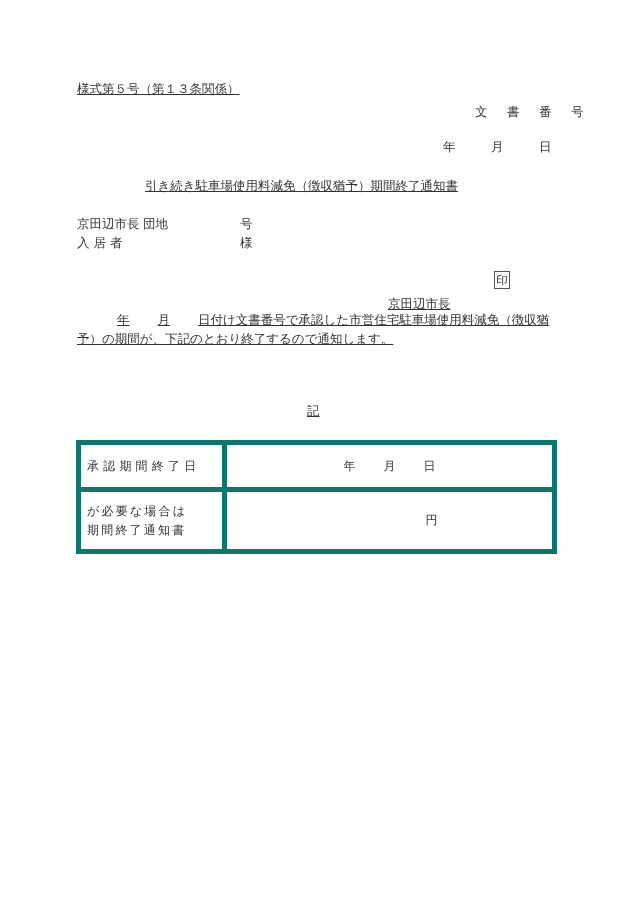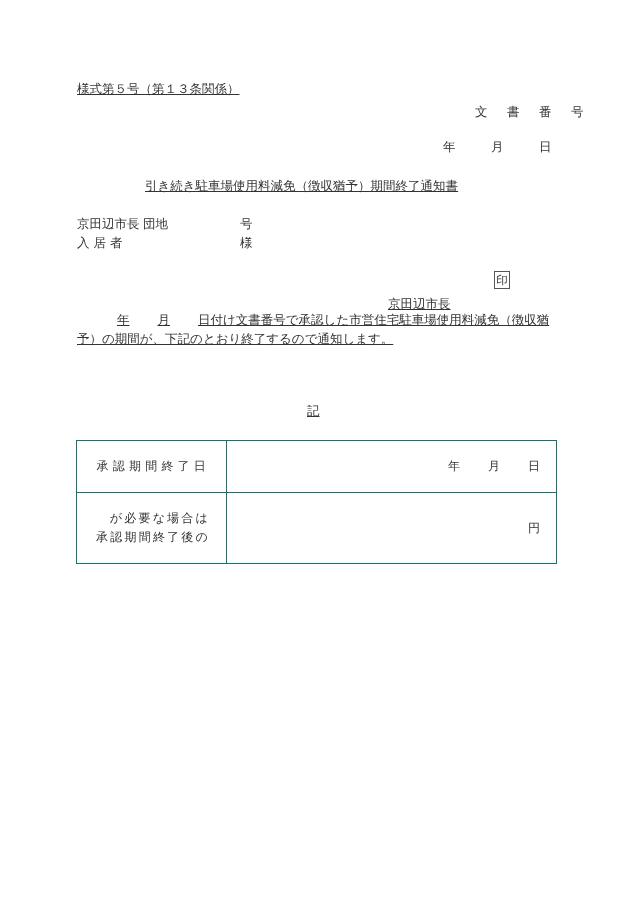--- a/index.html
+++ b/index.html
@@ -22,21 +22,21 @@
       border: 1px solid #555; font-size: 11.5px; line-height: 16px; text-align: center;
       box-sizing: content-box;
     }
     .body-text { left: 77px; top: 310px; width: 476px; white-space: normal; line-height: 19px; }
     .body-text p { margin: 0; }
     .ki { left: 307px; top: 405px; }
     table.record {
       position: absolute; left: 76px; top: 440px; width: 481px; height: 110px;
       border-collapse: collapse; font-size: 12px;
     }
-    table.record td { border: 1px solid #0f766e; padding: 16px; text-align: right; }
+    table.record td { border: 5px solid #0f766e; padding: 8px; }
     td.label { width: 127px; padding-left: 6px !important; letter-spacing: 4.2px; line-height: 19px; }
     td.label.r2 { letter-spacing: 2.2px; }
     td.val { text-align: center; }
     tr.row1 { height: 47px; }
     tr.row2 { height: 62px; }
   </style>
 </head>
 <body>
 
 <div class="abs form-no">様式第５号（第１３条関係）</div>
@@ -70,20 +70,20 @@
   <tbody>
       <tr class="row1">
     <td class="label">承認期間終了日</td>
     <td class="val">
       <span>年</span><span style="display:inline-block;width:28px"></span><span>月</span><span style="display:inline-block;width:28px"></span><span>日</span>
     </td>
   </tr>
   <tr class="row2">
     <td class="label r2">
       <div>が必要な場合は</div>
-      <div>承認期間終了後の</div>
+      <div>期間終了通知書</div>
     </td>
     <td class="val">
       <span style="display:inline-block;width:84px"></span><span>円</span>
     </td>
   </tr>
 </tbody>
   </table>
 
 </body></html>

